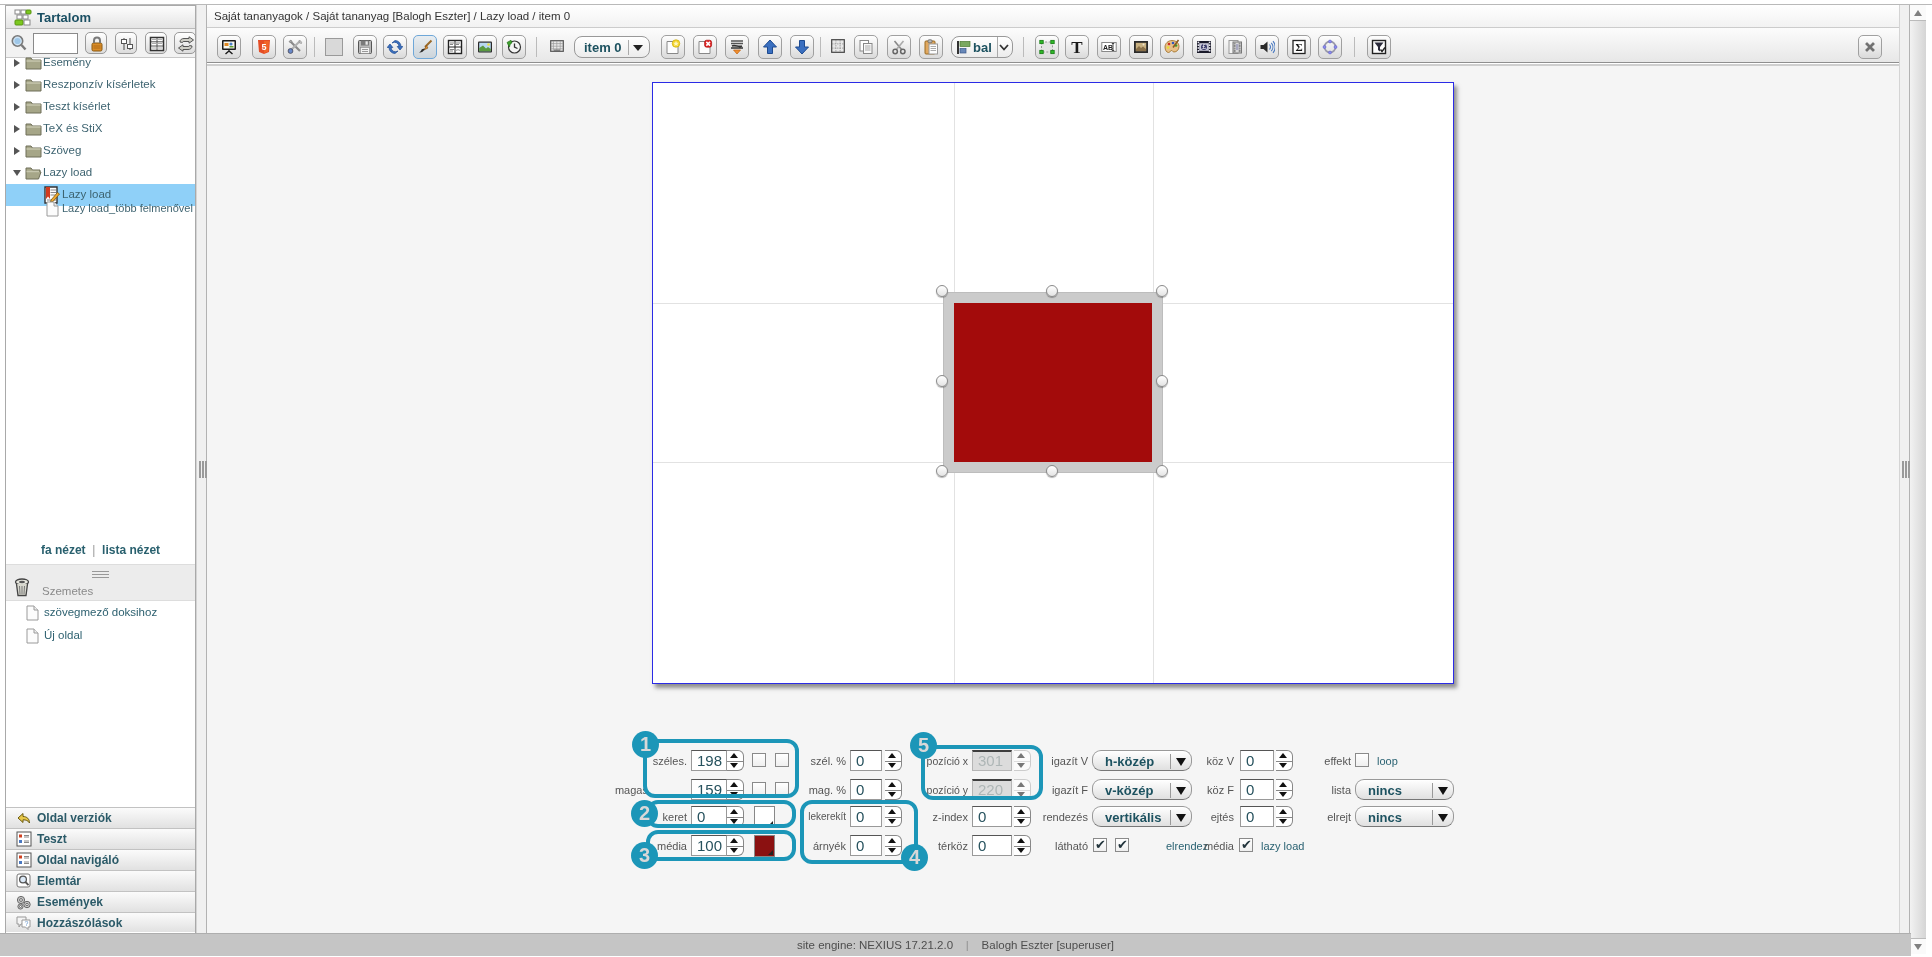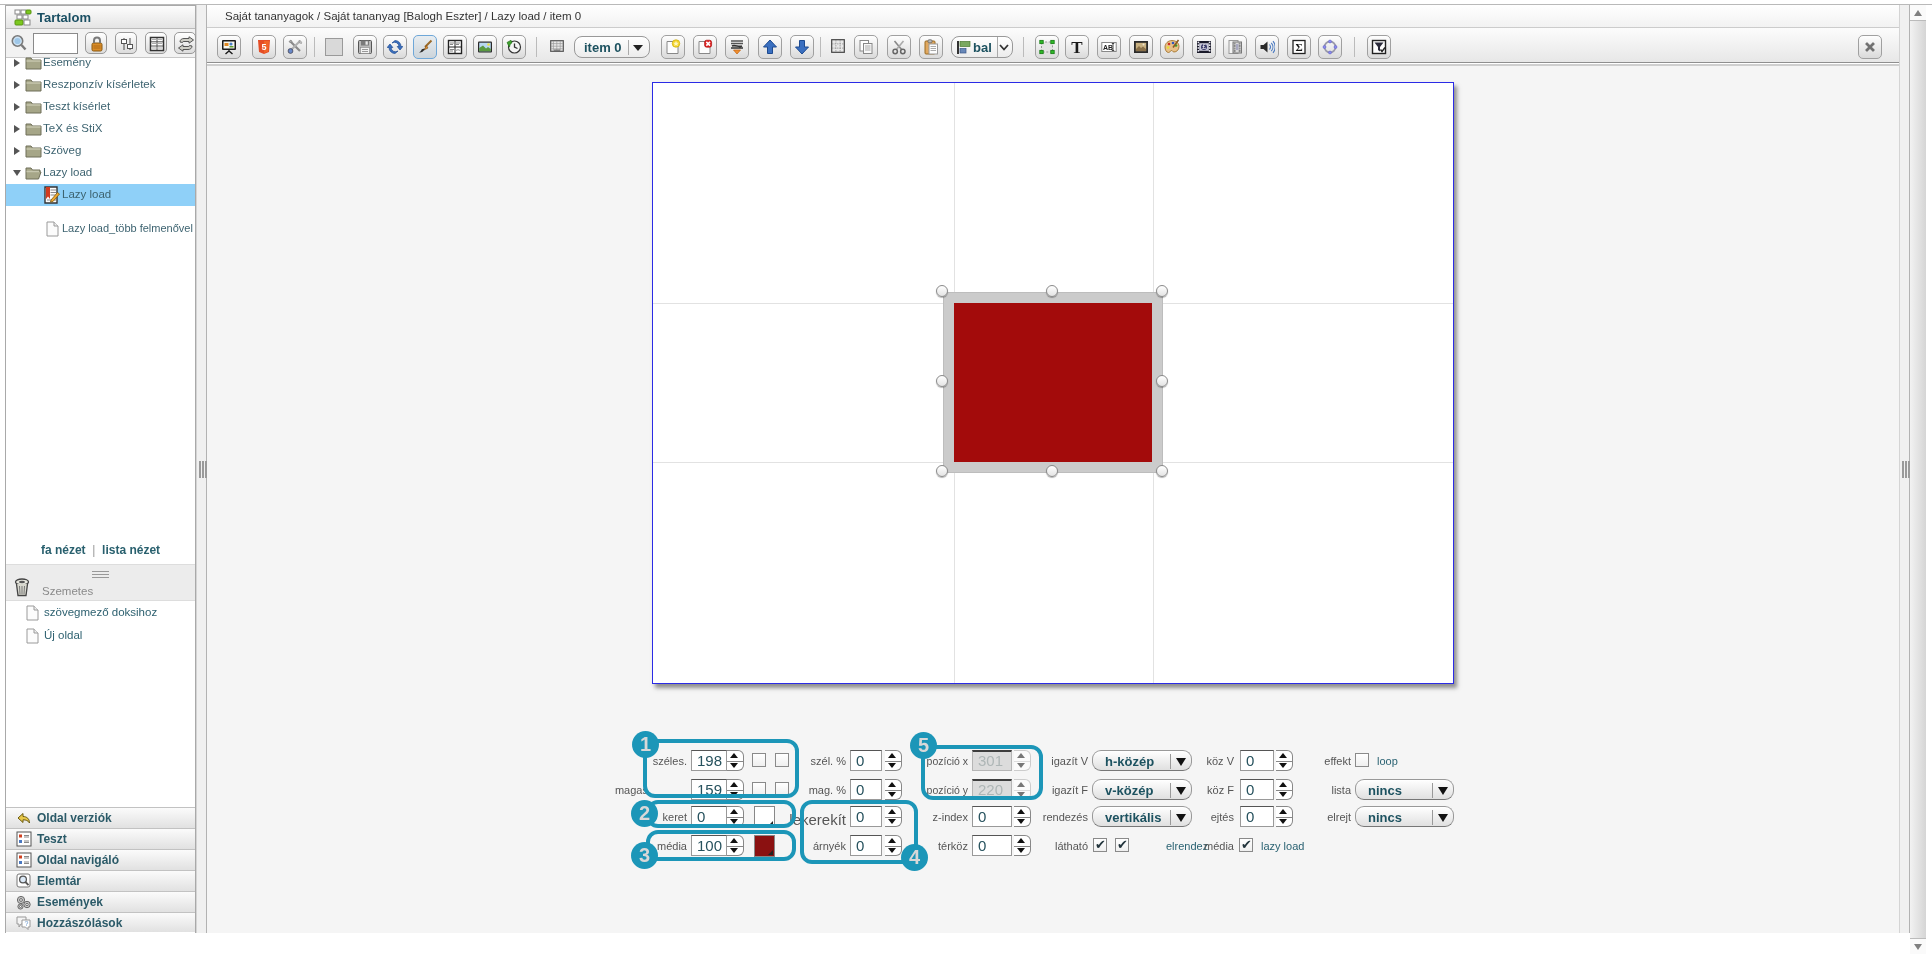--- a/index.html
+++ b/index.html
@@ -30,21 +30,21 @@
 
 .acc { position:absolute; left:0; width:189px; height:21px; background:linear-gradient(#fbfbfb,#e1e1e1); border-top:1px solid #c2c2c2; }
 .acc .at { position:absolute; left:31px; top:3px; font-size:12px; font-weight:bold; color:#2b5a68; }
 
 
 .split { background:#f0f0f0; border-left:1px solid #d4d4d4; border-right:1px solid #b2b2b2; }
 .grip { position:absolute; left:2px; width:2px; height:17px; background:#9a9a9a; }
 
 
 #crumb { left:207px; top:5px; width:1692px; height:23px; background:linear-gradient(#ffffff,#f2f2f2); border-bottom:1px solid #ccc; font-size:11.5px; color:#333; }
-#crumb span { position:absolute; left:18px; top:5px;text-align:center; }
+#crumb span { position:absolute; left:7px; top:5px;text-align:center; }
 #toolbar { left:207px; top:28px; width:1692px; height:35px; background:linear-gradient(#fcfcfc,#e7e7e7); border-bottom:1px solid #8f8f8f; }
 #tbshadow { left:207px; top:64px; width:1692px; height:2px; background:#cfcfcf; }
 #content { left:207px; top:66px; width:1692px; height:867px; background:#f5f5f5; }
 
 .btn { position:absolute; top:7px; width:24px; height:24px; border:1px solid #a0a0a0; border-radius:5px; background:linear-gradient(#fefefe,#dadada); }
 .btn svg { position:absolute; left:3px; top:3px; }
 .btn.active { border:1px solid #6ea7d8; background:linear-gradient(#e8edf1,#ccd4da); }
 .tsep { position:absolute; top:9px; width:1px; height:20px; background:#bbb; }
 
 
@@ -230,21 +230,21 @@
             <use href="#sym-folder-open"></use>
           </svg>
           <span class="lbl" style="left:37px">Lazy load</span>
         </div>
       <div class="trow sel" style="top:178px">
           <svg style="position:absolute;left:38px;top:2px" width="16" height="18">
             <use href="#sym-dicon"></use>
           </svg>
           <span class="lbl" style="left:56px">Lazy load</span>
         </div>
-      <div class="trow" style="top:212px">
+      <div class="trow" style="top:192px">
           <svg style="position:absolute;left:40px;top:3px" width="13" height="16">
             <use href="#sym-doc"></use>
           </svg>
           <span class="lbl" style="left:56px;font-size:11px">Lazy load_több felmenővel</span>
         </div>
     </div>
     <div id="fanezet" class="abs"><span>fa nézet</span><span style="color:#999;font-weight:normal"> &nbsp;|&nbsp; </span><span>lista nézet</span></div>
     <div id="grayband" class="abs">
       <div style="position:absolute;left:86px;top:6px;width:17px;height:1px;background:#999"></div>
       <div style="position:absolute;left:86px;top:9px;width:17px;height:1px;background:#999"></div>
@@ -705,21 +705,21 @@
         <span class="dtx">nincs</span>
         <span class="dln"></span>
         <span class="dar"></span>
       </div>
     <div class="plabel abs" style="left:617px;top:806px;width:70px">keret</div>
     <div class="ninput abs" style="left:691px;top:806px;width:36px">0</div>
     <div class="spin abs" style="left:727px;top:806px">
         <div class="mid"></div>
       </div>
     <div class="swatch abs" style="left:754px;top:806px;background:#fff"></div>
-    <div class="plabel abs" style="left:776px;top:806px;width:70px;font-size:15px">lekerekít</div>
+    <div class="plabel abs" style="left:776px;top:806px;width:70px;font-size:10px">lekerekít</div>
     <div class="ninput abs" style="left:850px;top:806px;width:32px">0</div>
     <div class="spin abs" style="left:885px;top:806px">
         <div class="mid"></div>
       </div>
     <div class="plabel abs" style="left:898px;top:806px;width:70px">z-index</div>
     <div class="ninput abs" style="left:972px;top:806px;width:40px">0</div>
     <div class="spin abs" style="left:1014px;top:806px">
         <div class="mid"></div>
       </div>
     <div class="plabel abs" style="left:1018px;top:806px;width:70px">rendezés</div>
@@ -769,13 +769,16 @@
     <div class="ann abs" style="left:646px;top:830px;width:150px;height:31px"></div>
     <div class="ann abs" style="left:800px;top:800px;width:118px;height:64px"></div>
     <div class="ann abs" style="left:921px;top:745px;width:122px;height:55px"></div>
     <div class="acirc abs" style="left:632px;top:731px">1</div>
     <div class="acirc abs" style="left:631px;top:800px">2</div>
     <div class="acirc abs" style="left:631px;top:842px">3</div>
     <div class="acirc abs" style="left:901px;top:844px">4</div>
     <div class="acirc abs" style="left:910px;top:732px">5</div>
   </div>
 
+  <div id="status" class="abs">
+      <div>site engine: NEXIUS 17.21.2.0 &nbsp;&nbsp;&nbsp;<span style="color:#8f8f8f">|</span>&nbsp;&nbsp;&nbsp; Balogh Eszter [superuser]</div>
+    </div>
 </div>
 
 </body></html>

